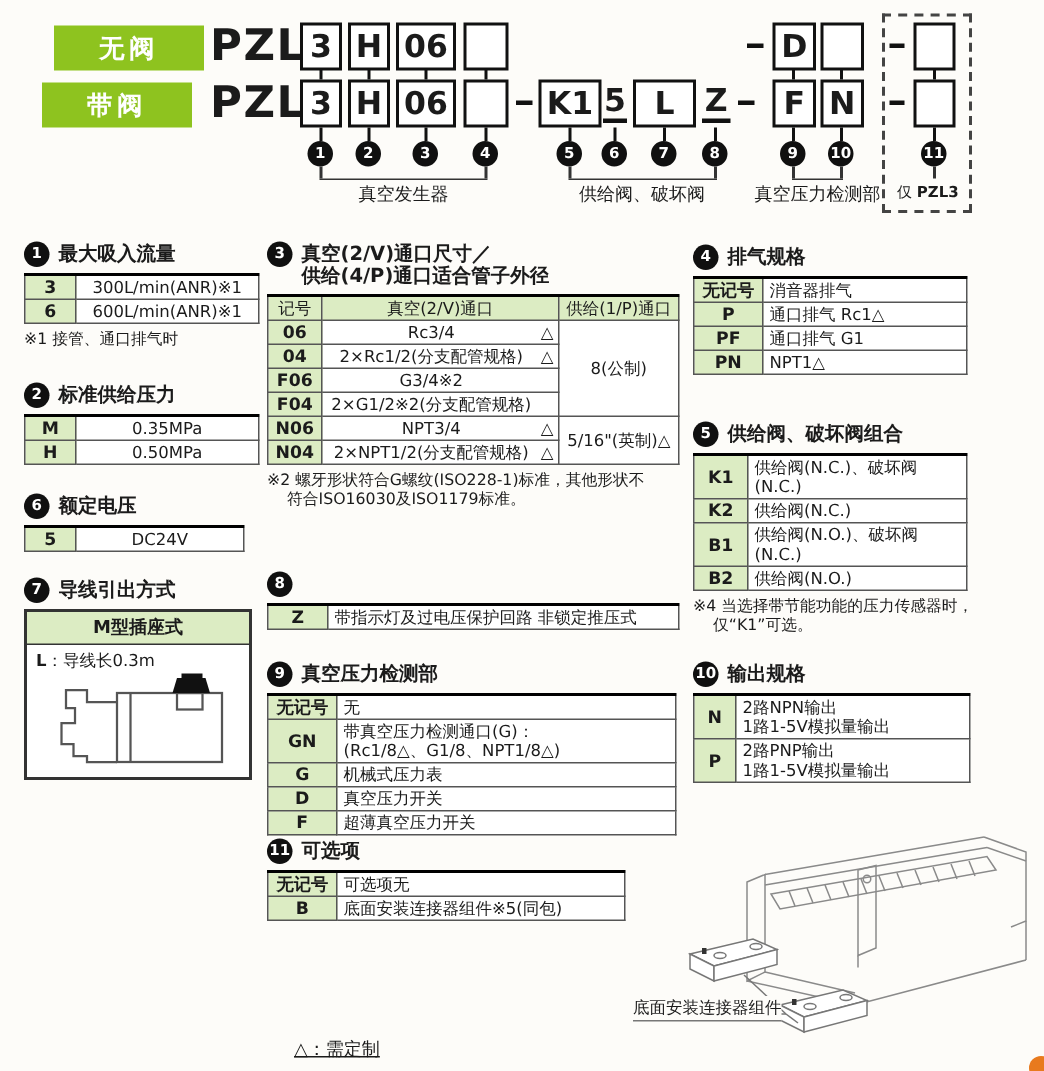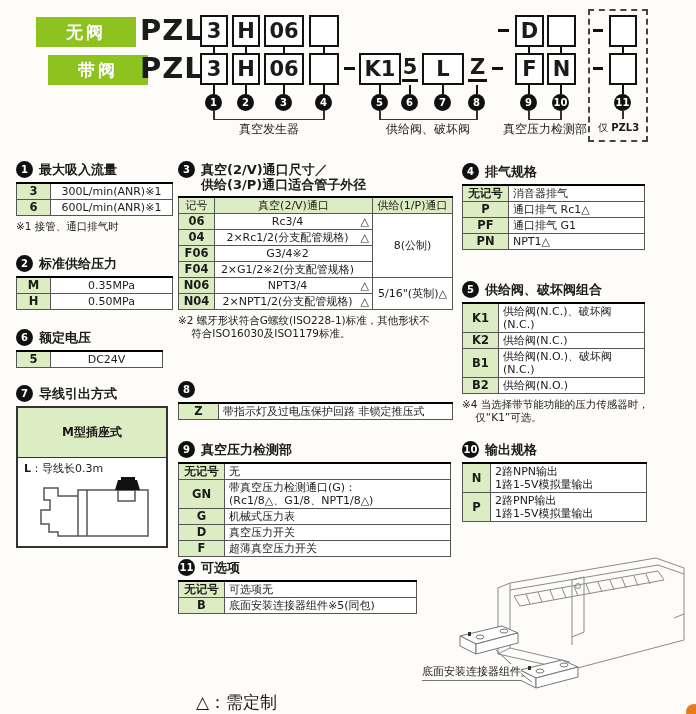--- a/index.html
+++ b/index.html
@@ -31,33 +31,33 @@
   td,th{border:1px solid #555;font-size:11px;line-height:13px;padding:1px 4px;vertical-align:middle;}
   th{background:#dcecc3;font-weight:normal;text-align:center;padding:1px 2px;}
   td.code{background:#dcecc3;font-weight:bold;text-align:center;font-size:11.5px;padding:1px 2px;}
   td.ctr{text-align:center;}
   td.rel{position:relative;}
   td.rel .txt{display:block;text-align:center;margin-right:12px;}
   td.rel .tri{position:absolute;right:3px;top:1px;}
   .note{font-size:10.5px;line-height:12.5px;margin-top:4px;white-space:pre-wrap;}
   .s7box{border:2px solid #333;box-sizing:border-box;width:152px;background:#fff;}
   .s7hdr{background:#dcecc3;border-bottom:1.5px solid #333;font-weight:bold;font-size:12px;
-         text-align:center;padding:16px 0;}
+         text-align:center;padding:2px 0;}
   .s7lead{font-size:11px;padding:3px 3px 0 6px;}
-  .legend{font-size:17px;}
+  .legend{font-size:12px;text-decoration:underline;}
   .drawlabel{font-size:11px;border-bottom:1px solid #777;padding-bottom:1px;background:#fdfcf9;}
   .corner{position:absolute;right:-6px;bottom:-6px;width:16px;height:16px;border-radius:50%;background:#e87a1e;}
 </style>
 </head>
 <body>
 
 <div class="page">
 
   <div class="abs glabel" style="left:36px;top:17px;">无阀</div>
-  <div class="abs glabel" style="left:48px;top:55px;text-align:right;">带阀</div>
+  <div class="abs glabel" style="left:28px;top:55px;text-align:right;">带阀</div>
   <div class="abs pzl" style="left:140px;top:14px;">PZL</div>
   <div class="abs pzl" style="left:140px;top:52px;">PZL</div>
 
   <div class="abs mbox" style="left:200px;top:15px;width:28px;">3</div>
   <div class="abs mbox" style="left:232px;top:15px;width:28px;">H</div>
   <div class="abs mbox" style="left:264px;top:15px;width:40px;">06</div>
   <div class="abs mbox" style="left:309px;top:15px;width:30px;"></div>
   <div class="abs mdash" style="left:498px;top:29px;width:11px;"></div>
   <div class="abs mbox" style="left:515px;top:15px;width:29px;">D</div>
   <div class="abs mbox" style="left:547px;top:15px;width:29px;"></div>
@@ -178,21 +178,21 @@
             <td class="ctr">0.50MPa</td>
           </tr>
     </tbody>
       </table>
   </div>
 
   <div class="sec" style="left:178px;top:162px;">
     <div class="sec-h">
       <span class="circ">3</span>
       <span class="pre">真空(2/V)通口尺寸／
-供给(3/P)通口适合管子外径</span>
+供给(4/P)通口适合管子外径</span>
     </div>
     <table>
       <colgroup>
           <col style="width:36px">
           <col style="width:158px">
           <col style="width:80px">
         </colgroup>
       <tbody>
           <tr>
         <th>记号</th>

